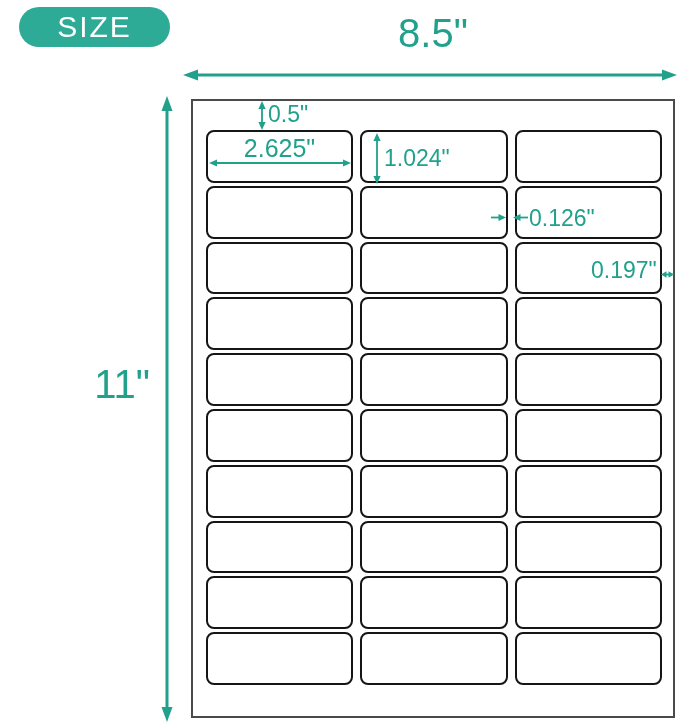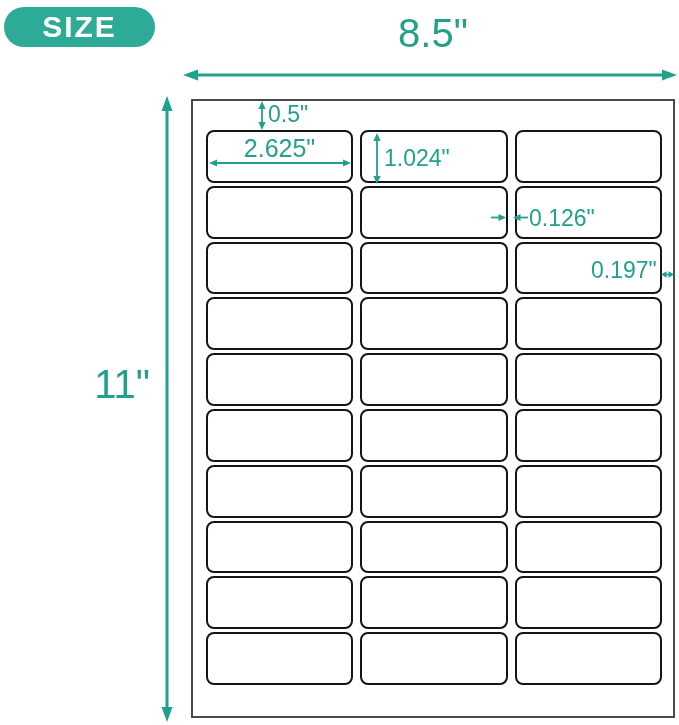--- a/index.html
+++ b/index.html
@@ -13,27 +13,27 @@
     font-family:"Liberation Sans","DejaVu Sans",sans-serif;
     background:#ffffff;
   }
   .canvas{
     position:relative;
     width:679px;height:725px;
     background:#ffffff;
     overflow:hidden;
   }
   .badge{
-    position:absolute;left:4px;top:7px;
+    position:absolute;left:19px;top:7px;
     width:151px;height:40px;
     background:var(--badge);
     border-radius:20px;
     display:flex;align-items:center;justify-content:center;
     color:#ffffff;
-    font-size:30px;font-weight:bold;letter-spacing:2px;
+    font-size:30px;font-weight:normal;letter-spacing:2px;
   }
   .dim-text{
     position:absolute;
     color:var(--accent);
     white-space:nowrap;
   }
   .big-dim{font-size:40px;line-height:1;}
   .small-dim{font-size:23px;line-height:1.1;}
   .w-text{left:191px;top:13px;width:484px;text-align:center;}
   .h-text{left:86px;top:364px;width:72px;text-align:center;}

